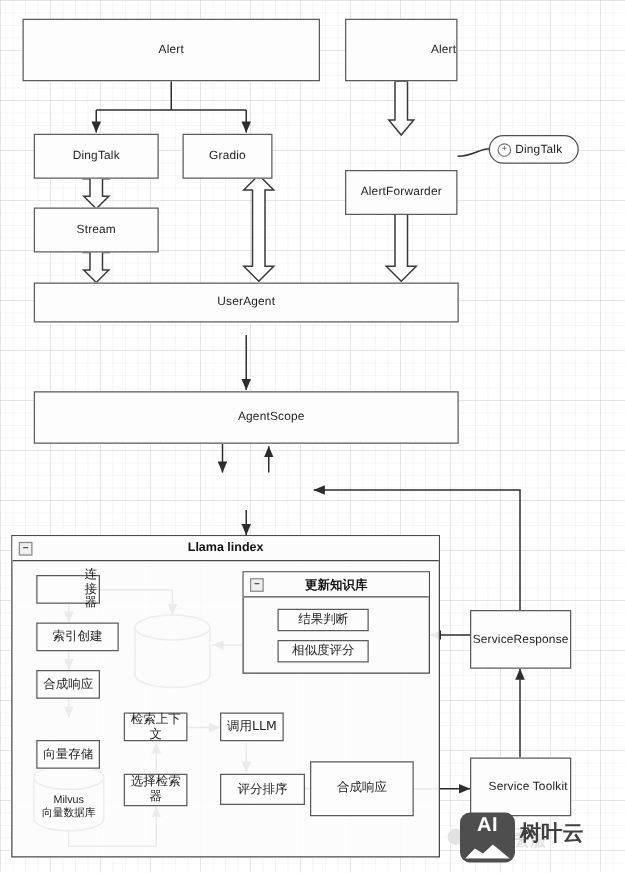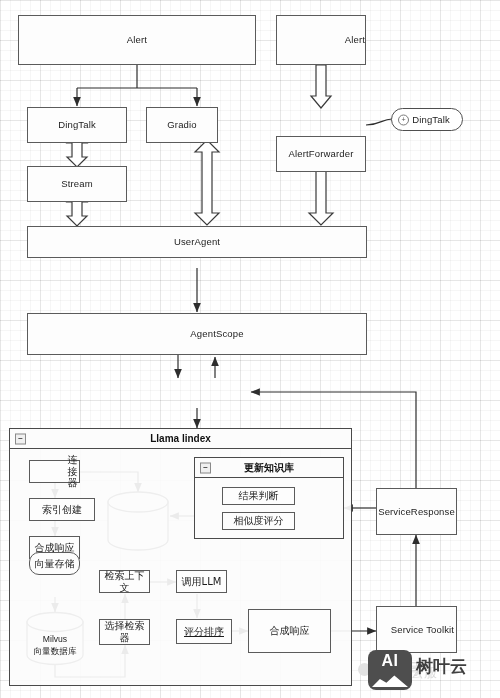--- a/index.html
+++ b/index.html
@@ -215,21 +215,21 @@
 
   <div class="node lbl-cn" style="left:29px;top:460px;width:51px;height:23px;padding-left:36px;">
     <span>连接器</span>
   </div>
   <div class="node lbl-cn" style="left:29px;top:498px;width:66px;height:23px;">
     <span>索引创建</span>
   </div>
   <div class="node lbl-cn" style="left:29px;top:536px;width:51px;height:23px;">
     <span>合成响应</span>
   </div>
-  <div class="node lbl-cn" style="left:29px;top:552px;width:51px;height:23px;border-radius:10px;">
+  <div class="node lbl-cn" style="left:29px;top:592px;width:51px;height:23px;">
     <span>向量存储</span>
   </div>
 
   <div class="cyl" style="left:27px;top:612px;width:56px;height:52px;">
     <div class="cyl-label lbl-sm" style="top:22px;font-family:'Liberation Sans',sans-serif;">Milvus</div>
     <div class="cyl-label lbl-sm" style="top:34px;font-family:'DejaVu Sans',sans-serif;">向量数据库</div>
   </div>
 
 
   <div class="container" style="left:194px;top:457px;width:150px;height:82px;">
@@ -247,21 +247,21 @@
 
   <div class="node lbl-cn" style="left:99px;top:570px;width:51px;height:23px;">
     <span>检索上下文</span>
   </div>
   <div class="node lbl-cn" style="left:176px;top:570px;width:51px;height:23px;">
     <span>调用LLM</span>
   </div>
   <div class="node lbl-cn" style="left:99px;top:619px;width:51px;height:26px;">
     <span>选择检索器</span>
   </div>
-  <div class="node lbl-cn" style="left:176px;top:619px;width:56px;height:25px;text-decoration:underline;">
+  <div class="node lbl-cn" style="left:176px;top:619px;width:68px;height:25px;">
     <span>评分排序</span>
   </div>
   <div class="node lbl-cn" style="left:248px;top:609px;width:83px;height:44px;">
     <span>合成响应</span>
   </div>
 
   <div class="node lbl-en" style="left:376px;top:488px;width:81px;height:47px;">
     <span>ServiceResponse</span>
   </div>
   <div class="node lbl-en" style="left:376px;top:606px;width:81px;height:47px;padding-left:12px;">

